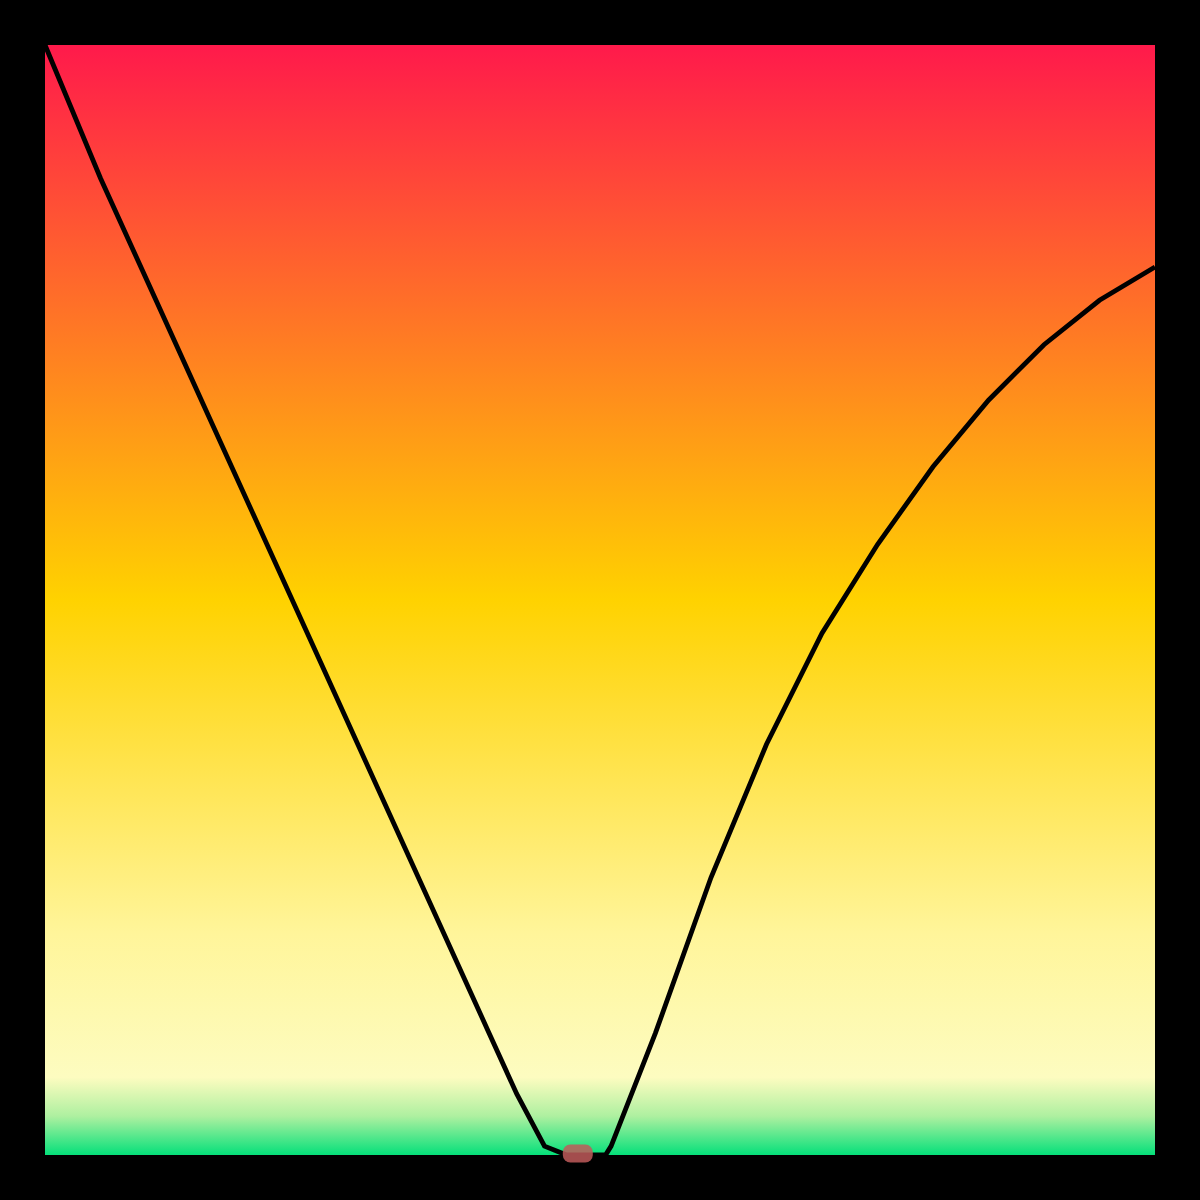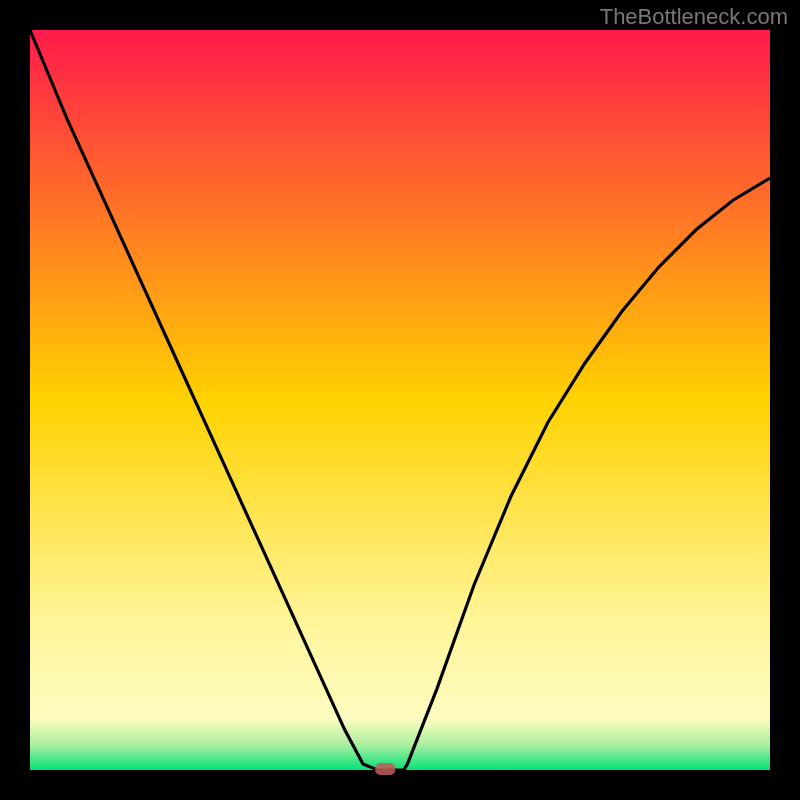--- a/index.html
+++ b/index.html
@@ -24,21 +24,20 @@
     z-index: 3;
   }
   svg {
     display: block;
   }
 </style>
 </head>
 <body>
 
 <div class="chart-container">
-  <div class="watermark">TheBottleneck.com</div>
   <svg width="800" height="800" viewBox="0 0 800 800">
     <defs>
       <linearGradient id="bgGrad" x1="0" y1="0" x2="0" y2="1">
           <stop offset="0%" stop-color="#ff1a4b"></stop>
           <stop offset="50%" stop-color="#ffd200"></stop>
           <stop offset="80%" stop-color="#fff59a"></stop>
           <stop offset="93%" stop-color="#fdfcc0"></stop>
           <stop offset="96.5%" stop-color="#aef0a0"></stop>
           <stop offset="100%" stop-color="#05e07a"></stop>
         </linearGradient>

